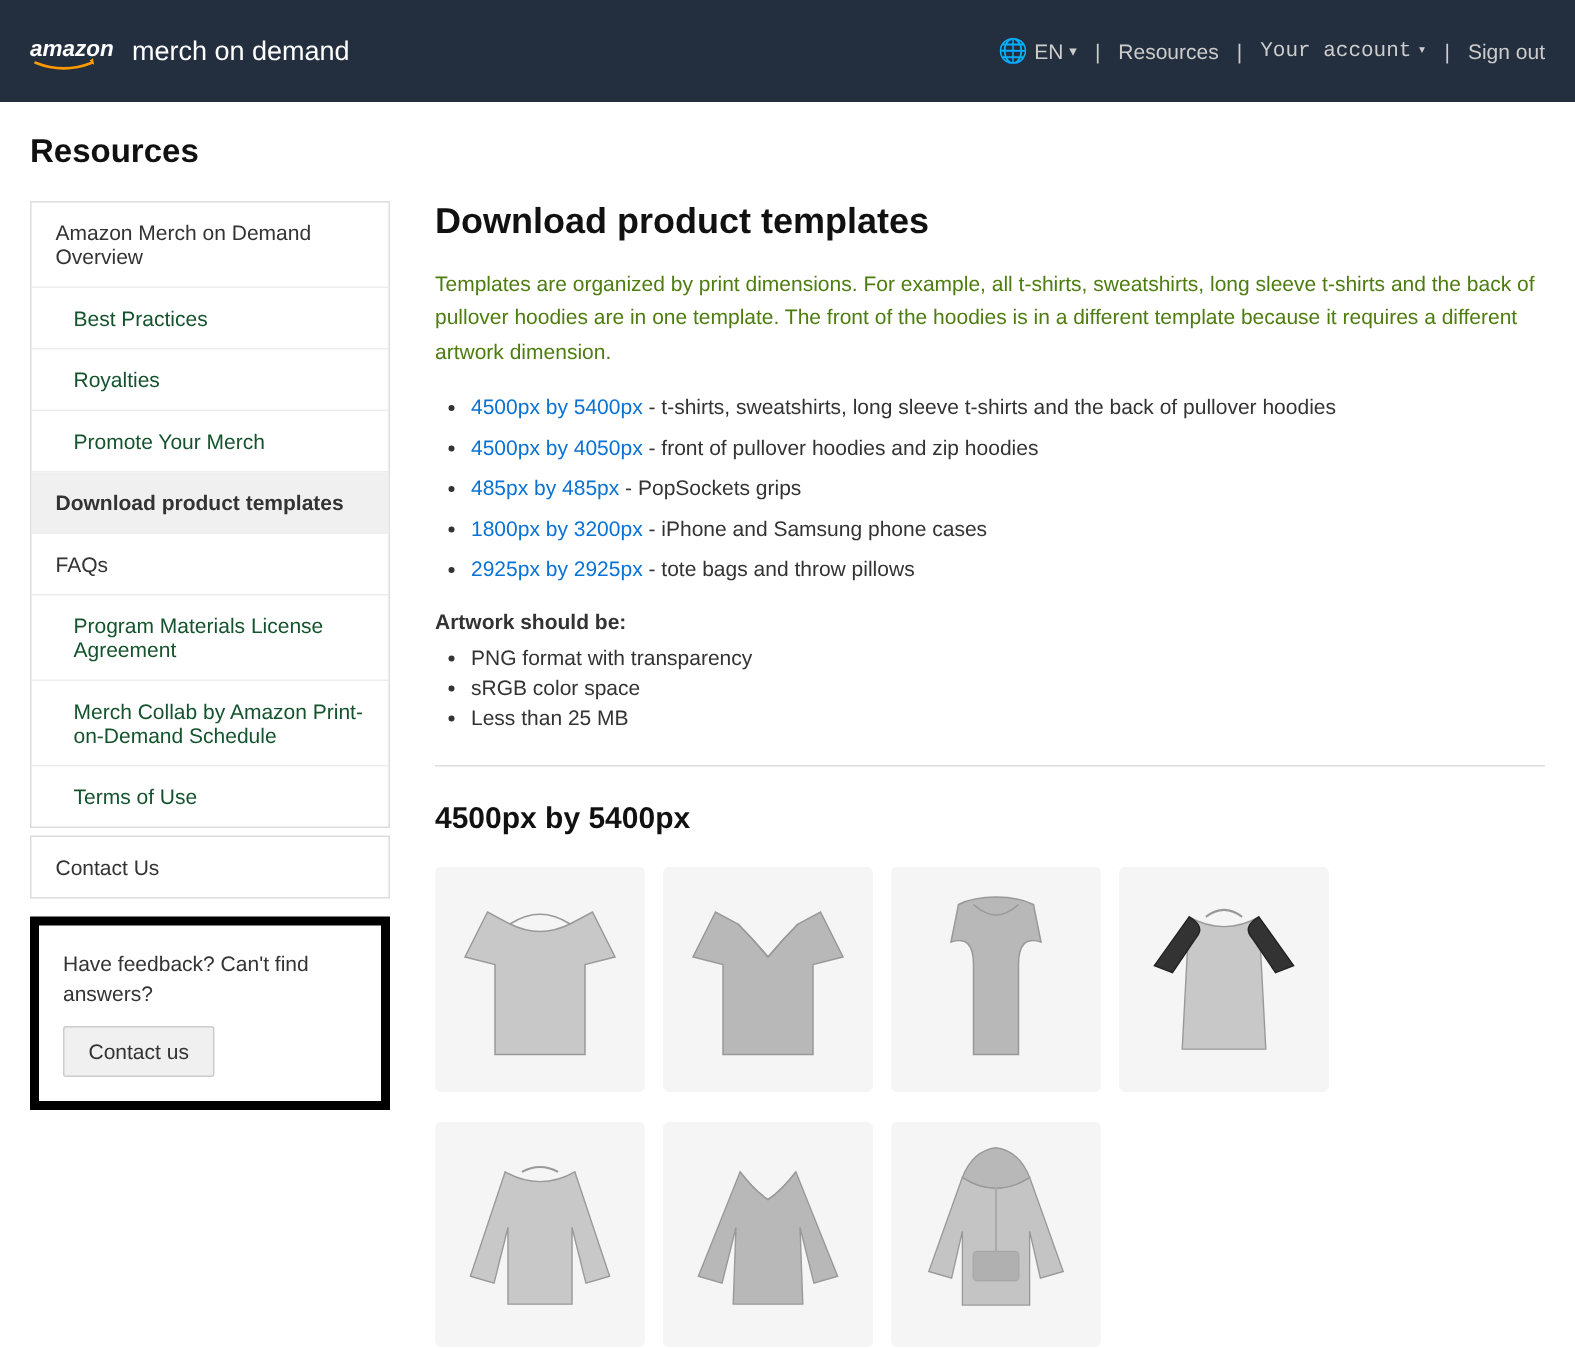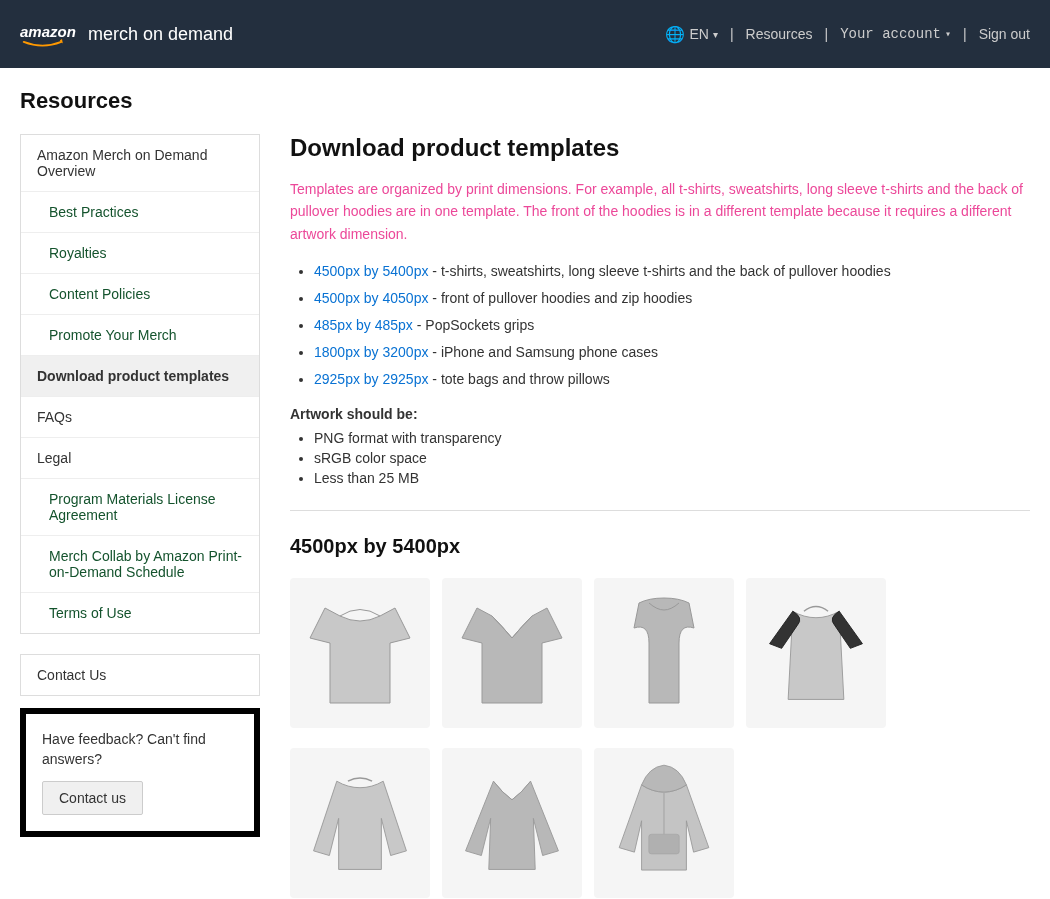--- a/index.html
+++ b/index.html
@@ -80,21 +80,21 @@
       align-items: flex-start;
     }
 
     
     .sidebar {
       width: 240px;
       flex-shrink: 0;
     }
     .sidebar-section {
       border: 1px solid #ddd;
-      margin-bottom: 20px;
+      margin-bottom: 5px;
       background: #fff;
     }
     .sidebar-item {
       display: block;
       padding: 12px 16px;
       color: #333;
       text-decoration: none;
       border-bottom: 1px solid #eee;
       cursor: pointer;
       font-size: 14px;
@@ -144,21 +144,21 @@
     }
     .content-title {
       font-size: 24px;
       font-weight: bold;
       margin-bottom: 16px;
       color: #111;
     }
     .content-description {
       font-size: 14px;
       line-height: 1.6;
-      color: #ec4899;
+      color: #4d7c0f;
       margin-bottom: 16px;
     }
     .template-list {
       list-style: disc;
       padding-left: 24px;
       margin-bottom: 16px;
     }
     .template-list li {
       margin-bottom: 6px;
       font-size: 14px;
@@ -250,25 +250,23 @@
 <div class="page-container">
   <h1 class="page-title">Resources</h1>
 
   <div class="content-layout">
 
     <nav class="sidebar">
       <div class="sidebar-section">
         <a class="sidebar-item">Amazon Merch on Demand Overview</a>
         <a class="sidebar-item indented">Best Practices</a>
         <a class="sidebar-item indented">Royalties</a>
-        <a class="sidebar-item indented">Content Policies</a>
         <a class="sidebar-item indented">Promote Your Merch</a>
         <a class="sidebar-item highlighted active">Download product templates</a>
         <a class="sidebar-item">FAQs</a>
-        <a class="sidebar-item">Legal</a>
         <a class="sidebar-item indented">Program Materials License Agreement</a>
         <a class="sidebar-item indented">Merch Collab by Amazon Print-on-Demand Schedule</a>
         <a class="sidebar-item indented">Terms of Use</a>
       </div>
 
       <div class="sidebar-contact-section">
         <a class="sidebar-contact-link">Contact Us</a>
       </div>
 
       <div class="sidebar-feedback">

